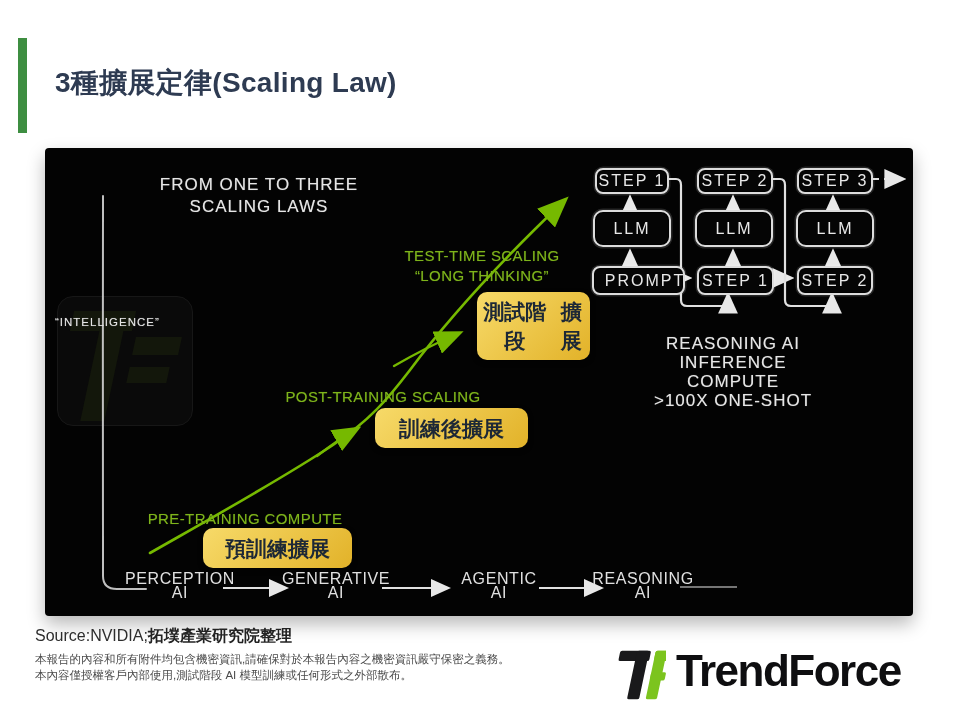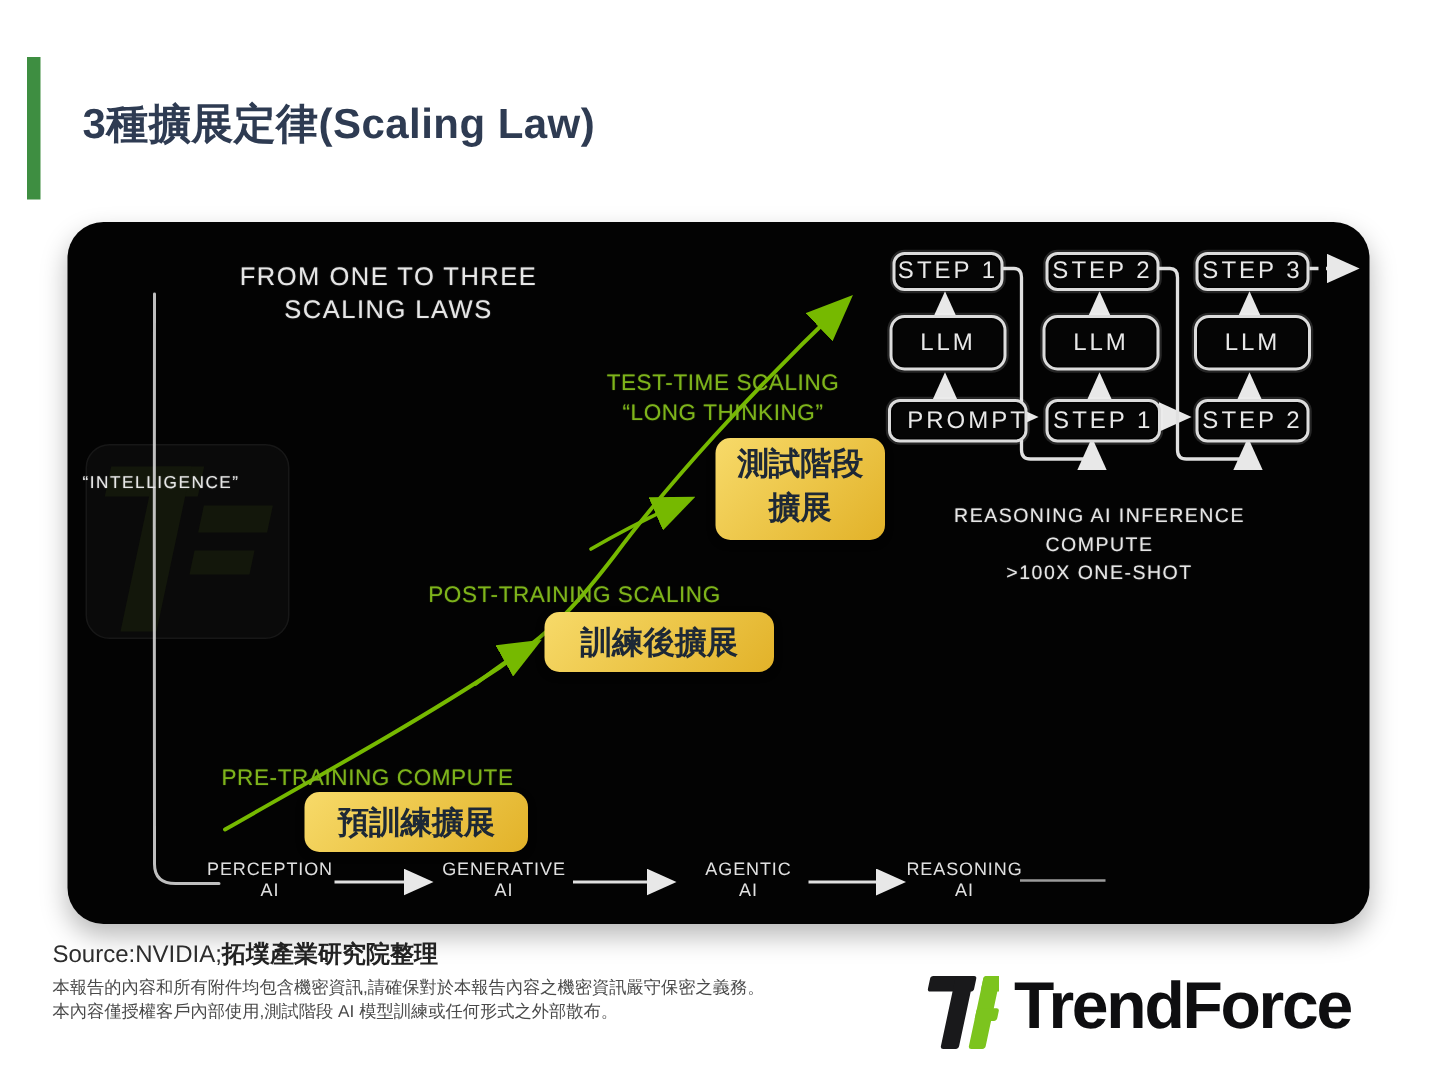--- a/index.html
+++ b/index.html
@@ -5,41 +5,41 @@
   html,body{margin:0;padding:0;background:#fff;width:960px;height:720px;overflow:hidden;
     font-family:"Liberation Sans","DejaVu Sans",sans-serif;}
   .slide{position:relative;width:960px;height:720px;background:#ffffff;}
   .abs{position:absolute;}
 
   
   .accent-bar{left:18px;top:38px;width:9px;height:95px;background:#3e8e41;}
   .page-title{left:55px;top:64px;font-size:28px;font-weight:700;color:#2e3b52;letter-spacing:.3px;}
 
   
-  .panel{left:45px;top:148px;width:868px;height:468px;background:#030303;border-radius:24px;
+  .panel{left:45px;top:148px;width:868px;height:468px;background:#030303;border-radius:4px;
     box-shadow:0 8px 18px rgba(0,0,0,.28);overflow:hidden;}
   .panel .chalk{color:#e6e6e6;letter-spacing:1px;text-shadow:0 0 1px rgba(255,255,255,.4);}
   .fig-heading{left:214px;top:26px;transform:translateX(-50%);text-align:center;
     font-size:17px;line-height:22px;font-weight:500;}
   .y-label{left:10px;top:168px;font-size:11.5px;letter-spacing:.4px;}
   .watermark{left:12px;top:148px;width:134px;height:128px;border-radius:16px;
     background:#0a0a0a;border:1px solid #171717;overflow:hidden;}
   .wm-shape{position:absolute;background:#13170b;}
   .green-label{transform:translateX(-50%);text-align:center;color:#7eb41b;font-size:15px;
     letter-spacing:.4px;line-height:20px;white-space:nowrap;text-shadow:0 0 1px rgba(126,180,27,.5);}
   .tag{background:linear-gradient(135deg,#f7da69,#e2b229);color:#1d2836;font-weight:700;
     border-radius:10px;display:flex;align-items:center;justify-content:center;text-align:center;
     font-size:21px;line-height:29px;box-shadow:0 2px 5px rgba(0,0,0,.5);}
-  .axis-word{transform:translateX(-50%);text-align:center;color:#e0e0e0;font-size:12px;
+  .axis-word{transform:translateX(-50%);text-align:center;color:#e0e0e0;font-size:16px;
     line-height:14px;letter-spacing:.6px;}
   .flow-box{border:2px solid #dcdcdc;border-radius:10px;background:#050505;color:#e8e8e8;
     display:flex;align-items:center;justify-content:center;font-size:16px;letter-spacing:2px;
     box-shadow:0 0 0 1.5px rgba(255,255,255,.14), inset 0 0 0 1px rgba(0,0,0,.65);}
   .flow-caption{left:688px;top:186px;width:240px;transform:translateX(-50%);text-align:center;
-    font-size:13px;line-height:19px;letter-spacing:1px;color:#efefef;}
+    font-size:17px;line-height:19px;letter-spacing:1px;color:#efefef;}
 
   
   .source-line{left:35px;top:626px;font-size:16px;color:#2d2d2d;}
   .source-line .zh{font-weight:700;color:#222;}
   .disclaimer{left:35px;top:651px;font-size:11.5px;line-height:16px;color:#4a4a4a;}
   .logo-word{left:676px;top:646px;font-size:44px;font-weight:800;color:#0e0e10;letter-spacing:-1.5px;}
 </style>
 </head>
 <body>
 
@@ -101,25 +101,25 @@
 
     <div class="abs chalk y-label">“INTELLIGENCE”</div>
 
     <div class="abs green-label" style="left:200px;top:361px;">PRE-TRAINING COMPUTE</div>
     <div class="abs green-label" style="left:338px;top:239px;">POST-TRAINING SCALING</div>
     <div class="abs green-label" style="left:437px;top:98px;">
       <div>TEST-TIME SCALING</div>
       <div>“LONG THINKING”</div>
     </div>
 
-    <div class="abs tag" style="left:432px;top:144px;width:113px;height:68px;flex-direction:column;font-family:Liberation Mono, monospace;">
+    <div class="abs tag" style="left:432px;top:144px;width:113px;height:68px;flex-direction:row;">
       <div>測試階段</div>
       <div>擴展</div>
     </div>
-    <div class="abs tag" style="left:318px;top:260px;width:153px;height:40px;">訓練後擴展</div>
+    <div class="abs tag" style="left:330px;top:260px;width:153px;height:40px;">訓練後擴展</div>
     <div class="abs tag" style="left:158px;top:380px;width:149px;height:40px;">預訓練擴展</div>
 
     <div class="abs axis-word" style="left:135px;top:424px;">
       <div>PERCEPTION</div>
       <div>AI</div>
     </div>
     <div class="abs axis-word" style="left:291px;top:424px;">
       <div>GENERATIVE</div>
       <div>AI</div>
     </div>

